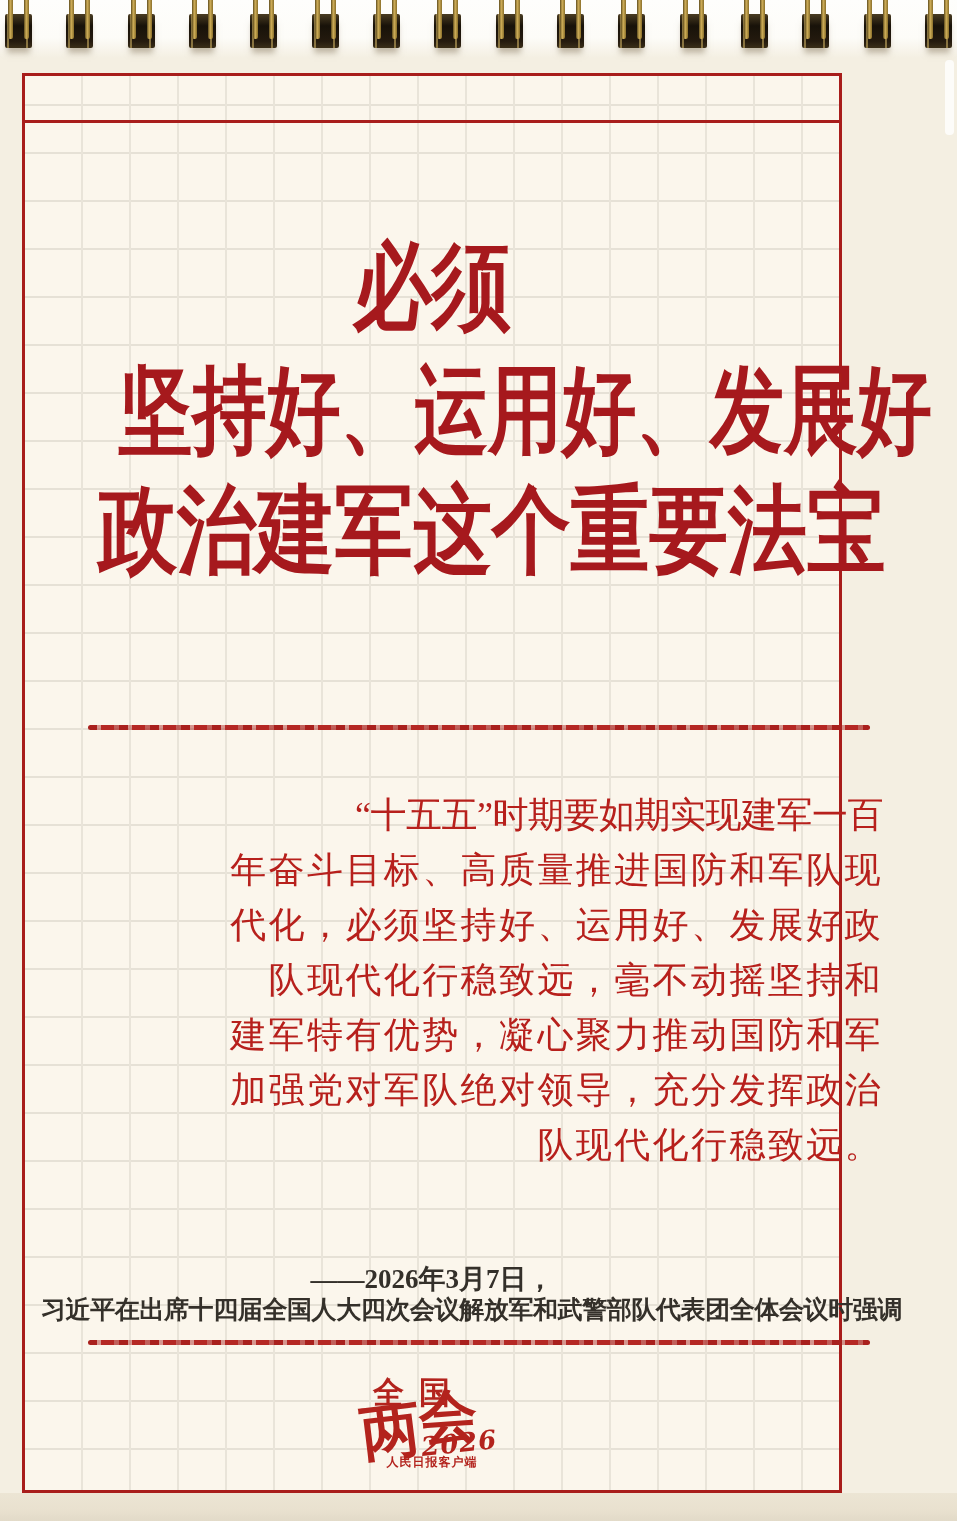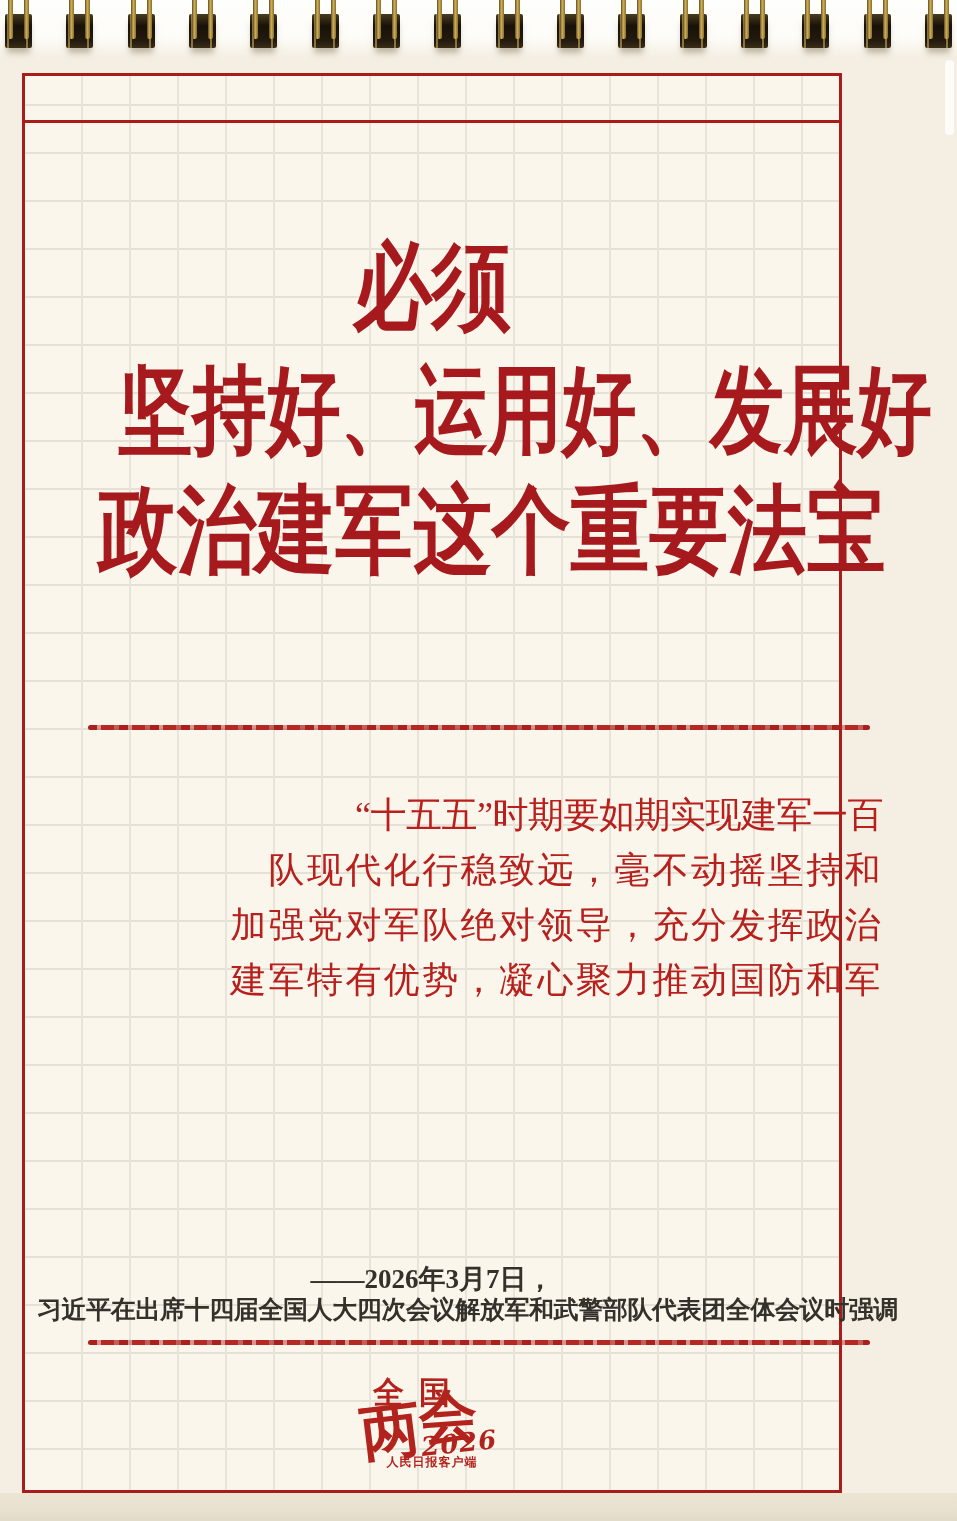--- a/index.html
+++ b/index.html
@@ -80,23 +80,23 @@
     white-space:nowrap;line-height:55px;font-size:36px;
     letter-spacing:2.4px;color:#b7201c;font-weight:500;text-align:right;
   }
   .body-line.first{padding-left:90px;letter-spacing:-0.5px;}
   
   .attr-date{
     position:absolute;top:1186px;left:0;right:0;text-align:center;
     font-size:27px;line-height:34px;color:#34302a;font-weight:600;
   }
   .attr-source{
-    position:absolute;top:1218px;left:12px;right:0;text-align:center;
+    position:absolute;top:1218px;left:0;right:0;text-align:center;
     font-size:25px;line-height:32px;color:#34302a;font-weight:600;
-    letter-spacing:-0.4px;white-space:nowrap;
+    letter-spacing:-0.4px;white-space:nowrap;padding-left:16px;
   }
   
   .logo{
     position:absolute;top:1294px;left:50%;width:150px;height:104px;
     transform:translateX(-50%);color:#b3231d;
   }
   .logo span{position:absolute;display:block;}
   .lg-quan{left:16px;top:2px;font-size:31px;font-weight:900;}
   .lg-guo{left:62px;top:2px;font-size:31px;font-weight:900;}
   .lg-liang{left:4px;top:22px;font-size:60px;font-weight:900;transform:rotate(-7deg);}
@@ -211,23 +211,26 @@
   <div class="frame-topline"></div>
 
   <div class="title-line t1">必须</div>
   <div class="title-line t2">坚持好、运用好、发展好</div>
   <div class="title-line t3">政治建军这个重要法宝</div>
 
   <div class="divider d1"></div>
 
   <div class="body-block">
     <div class="body-line first">“十五五”时期要如期实现建军一百</div>
+    <div class="body-line">年奋斗目标、高质量推进国防和军队现</div>
+    <div class="body-line">代化，必须坚持好、运用好、发展好政</div>
     <div class="body-line">队现代化行稳致远，毫不动摇坚持和</div>
+    <div class="body-line">建军特有优势，凝心聚力推动国防和军</div>
     <div class="body-line">加强党对军队绝对领导，充分发挥政治</div>
-    <div class="body-line">建军特有优势，凝心聚力推动国防和军</div>
+    <div class="body-line">队现代化行稳致远。</div>
   </div>
 
   <div class="attr-date">——2026年3月7日，</div>
   <div class="attr-source">习近平在出席十四届全国人大四次会议解放军和武警部队代表团全体会议时强调</div>
 
   <div class="divider d2"></div>
 
   <div class="logo">
     <span class="lg-quan">全</span>
     <span class="lg-guo">国</span>

